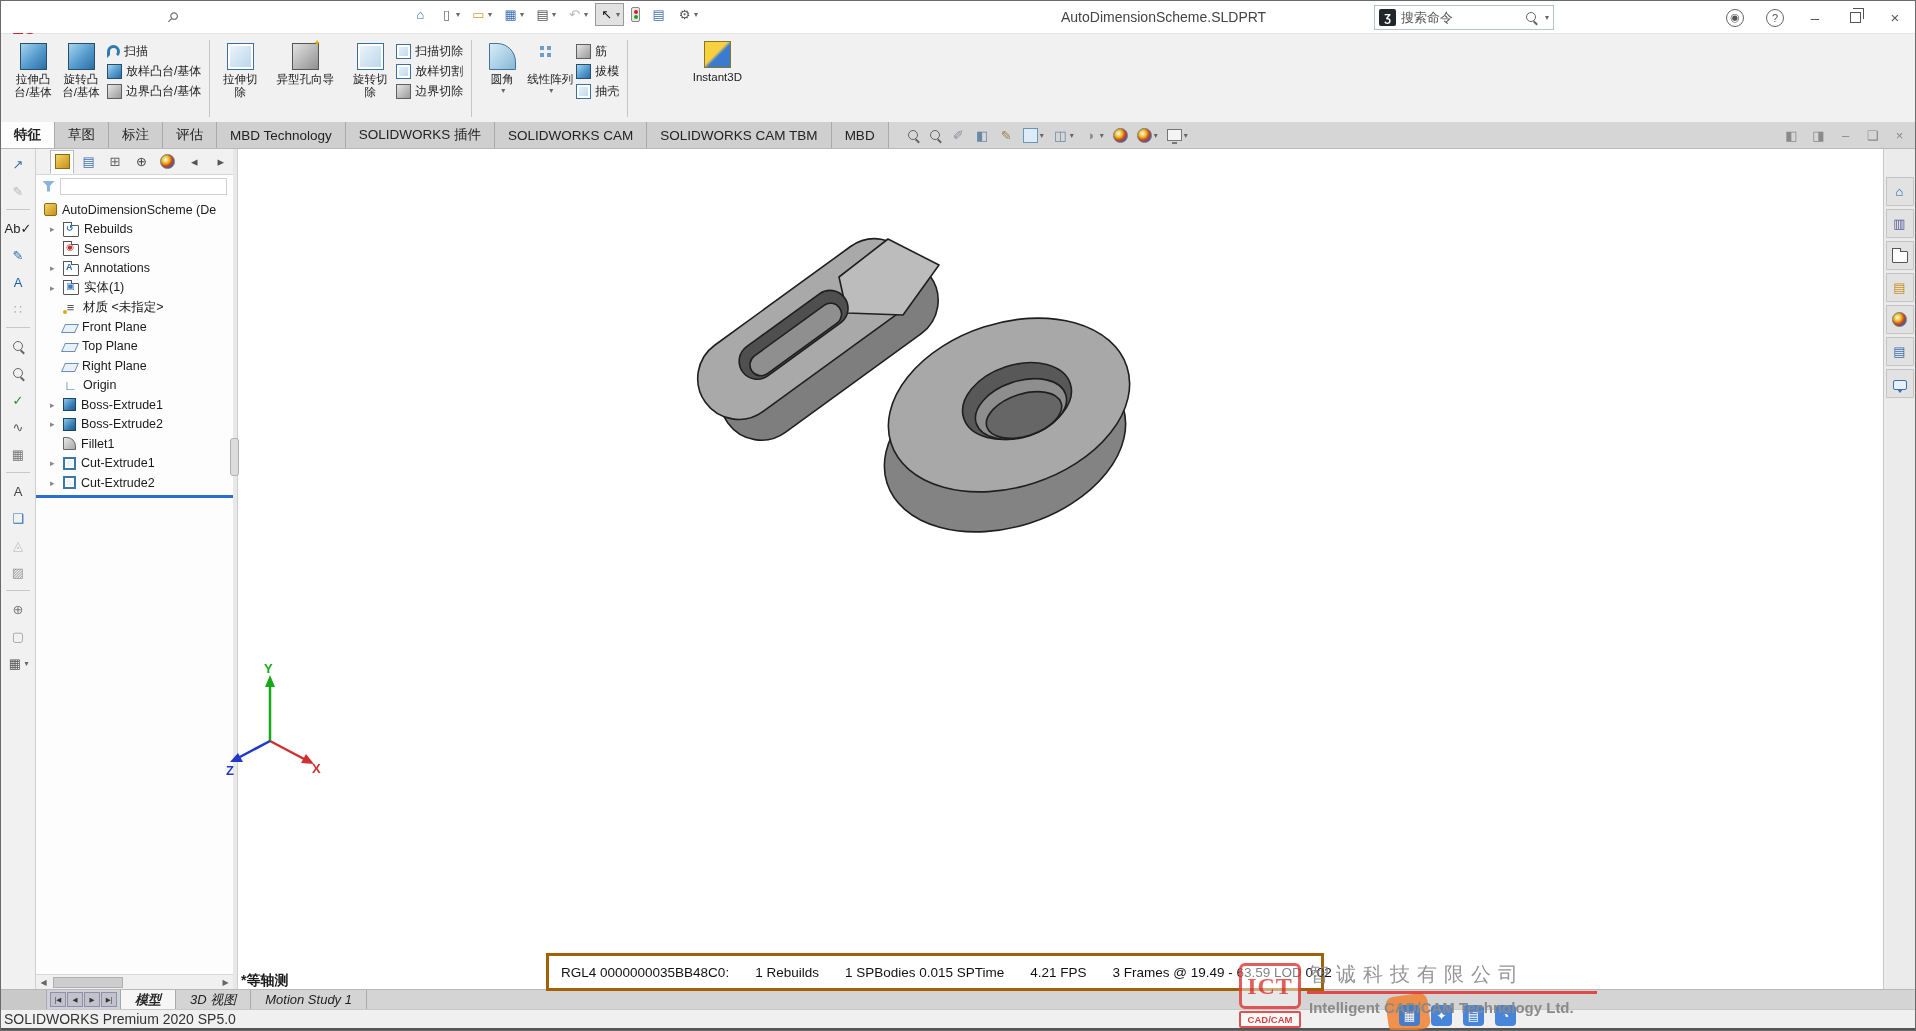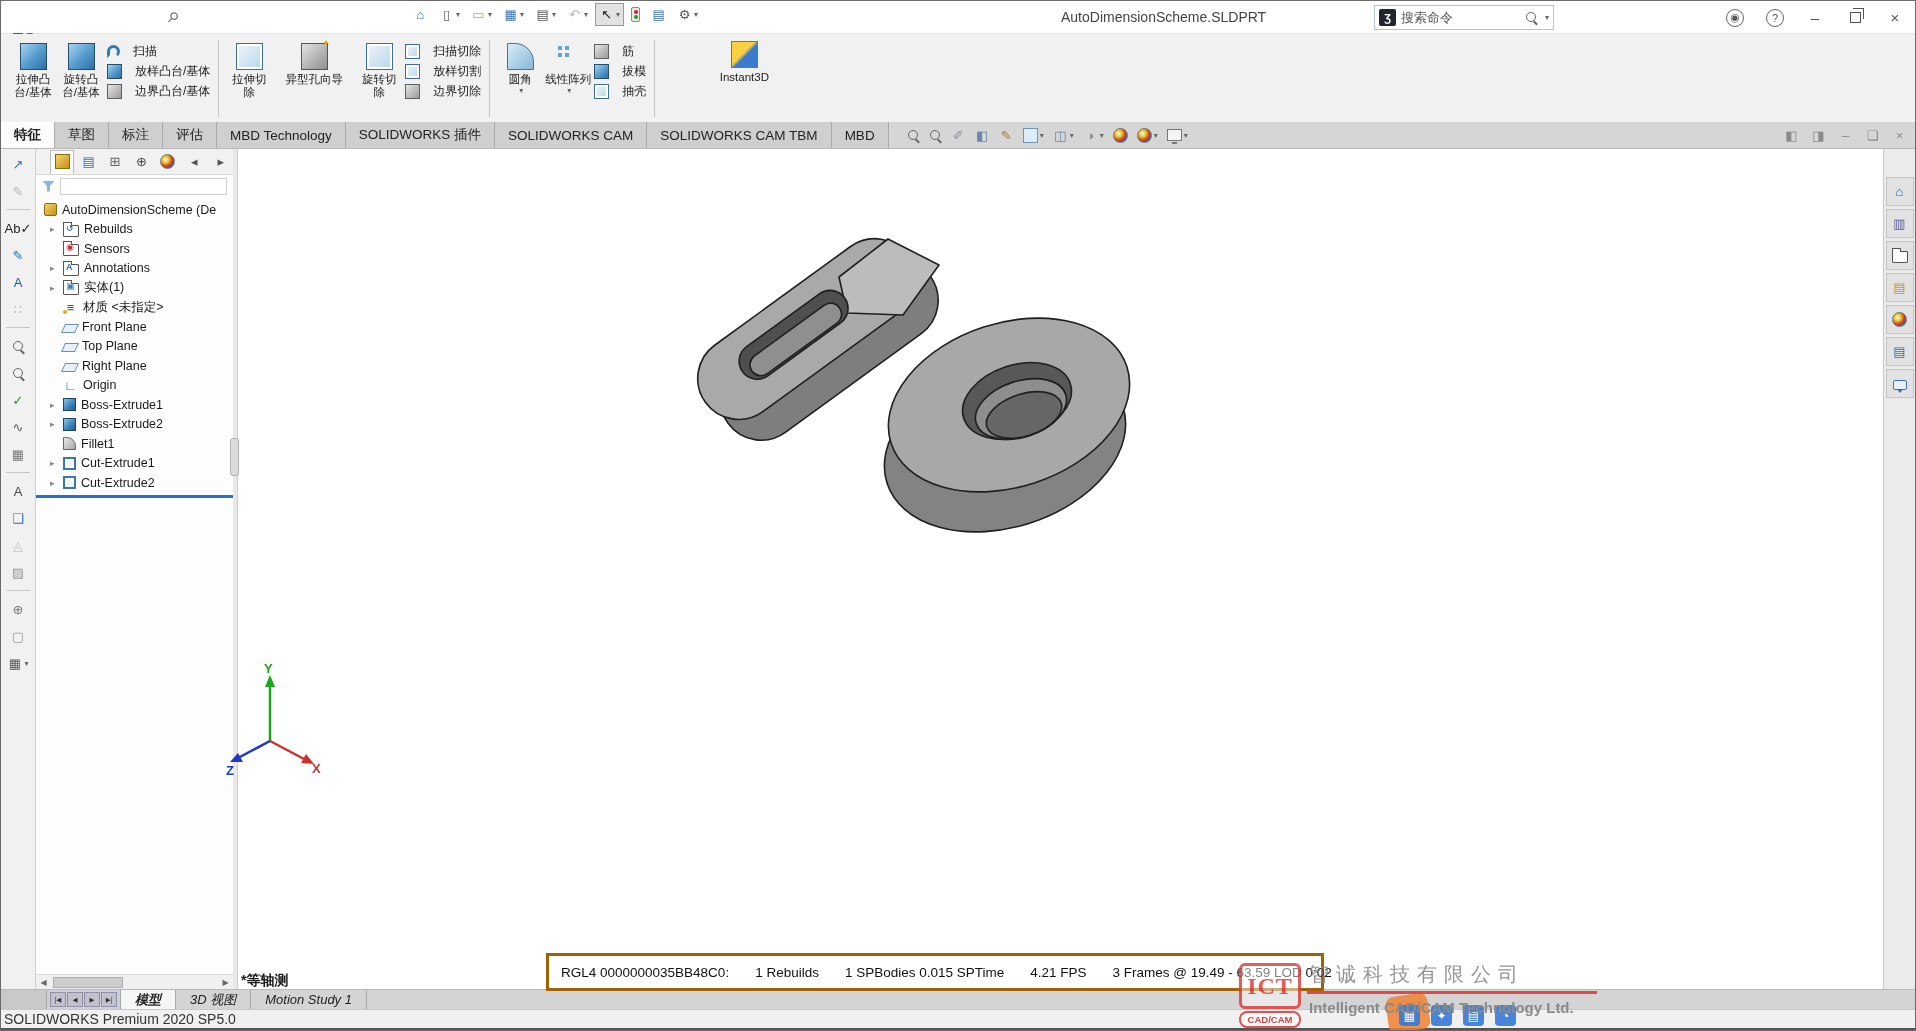--- a/index.html
+++ b/index.html
@@ -38,21 +38,21 @@
 
   
   .ribbon { position:absolute; left:0; top:33px; width:100%; height:88px; background:#f1f1f1;
             display:flex; align-items:stretch; padding:3px 0 2px 4px; }
   .rgroup { display:flex; align-items:flex-start; padding:2px 4px; }
   .rsep { width:1px; background:#c6c6c6; margin:3px 2px; }
   .rbig { width:48px; display:flex; flex-direction:column; align-items:center; padding-top:4px; }
   .rbig.wide { width:82px; }
   .rbig .lbl { font-size:11.5px; line-height:13px; text-align:center; white-space:pre-line; color:#222; margin-top:3px; }
   .rstack { display:flex; flex-direction:column; gap:1px; padding:3px 2px; }
-  .rrow { display:flex; align-items:center; gap:13px; height:19px; }
+  .rrow { display:flex; align-items:center; gap:4px; height:19px; }
   .rrow .lbl { font-size:12px; color:#222; white-space:nowrap; }
   .instant { margin-left:46px; }
   .tooltip { position:absolute; left:563px; top:44px; width:148px; height:56px; background:#fff;
              border:1px solid #a8a8a8; box-shadow:2px 3px 6px rgba(0,0,0,.25); padding:6px 8px; z-index:30; }
   .tooltip::before { content:""; position:absolute; left:72px; top:-8px; border-left:8px solid transparent;
                      border-right:8px solid transparent; border-bottom:8px solid #fff; }
   .tooltip .tt-title { font-weight:bold; font-size:12.5px; color:#111; }
   .tooltip .tt-body { font-size:12px; color:#333; margin-top:5px; }
 
   
@@ -121,21 +121,21 @@
   .btab.active { background:#f6f6f6; font-weight:bold; }
   .statusbar { position:absolute; left:0; bottom:0; width:100%; height:21px; background:#f0f0f0;
                border-top:1px solid #c8c8c8; display:flex; align-items:center; padding-left:3px;
                font-size:14px; color:#333; border-bottom:2px solid #555; }
 
   
   .watermark { position:absolute; left:1238px; top:958px; width:420px; height:73px; z-index:40; pointer-events:none; }
   .wm-ict { position:absolute; left:0; top:4px; width:62px; height:46px; border:3px solid #e04040; border-radius:6px;
             background:rgba(255,255,255,.55); color:#e04040; font:bold 24px "Liberation Serif",serif;
             display:flex; align-items:center; justify-content:center; letter-spacing:1px; opacity:.85; }
-  .wm-cadcam { position:absolute; left:0; top:52px; width:62px; height:17px; border:2px solid #e04040; border-radius:8px;
+  .wm-cadcam { position:absolute; left:0; top:52px; width:62px; height:17px; border:2px solid #e04040; border-radius:2px;
                color:#d03030; font-size:9.5px; font-weight:bold; display:flex; align-items:center; justify-content:center;
                background:rgba(255,255,255,.7); opacity:.9; }
   .wm-cn { position:absolute; left:70px; top:2px; font-family:"Liberation Serif","DejaVu Serif",serif;
            font-size:20px; color:#8a8a8a; letter-spacing:7px; white-space:nowrap; opacity:.9; }
   .wm-line { position:absolute; left:68px; top:32px; width:290px; height:3px; background:#e03030; opacity:.85; }
   .wm-en { position:absolute; left:70px; top:40px; font-size:15px; font-weight:bold; color:#8a8a8a; white-space:nowrap; }
   .wm-orange { position:absolute; left:148px; top:36px; width:42px; height:36px; background:#f08030; border-radius:8px;
                opacity:.85; transform:rotate(-8deg); }
   .wm-appicons { position:absolute; left:160px; top:46px; display:flex; gap:11px; }
   .wm-appicons span { width:21px; height:21px; background:#3a7bd5; border-radius:4px; color:#fff; font-size:12px;

